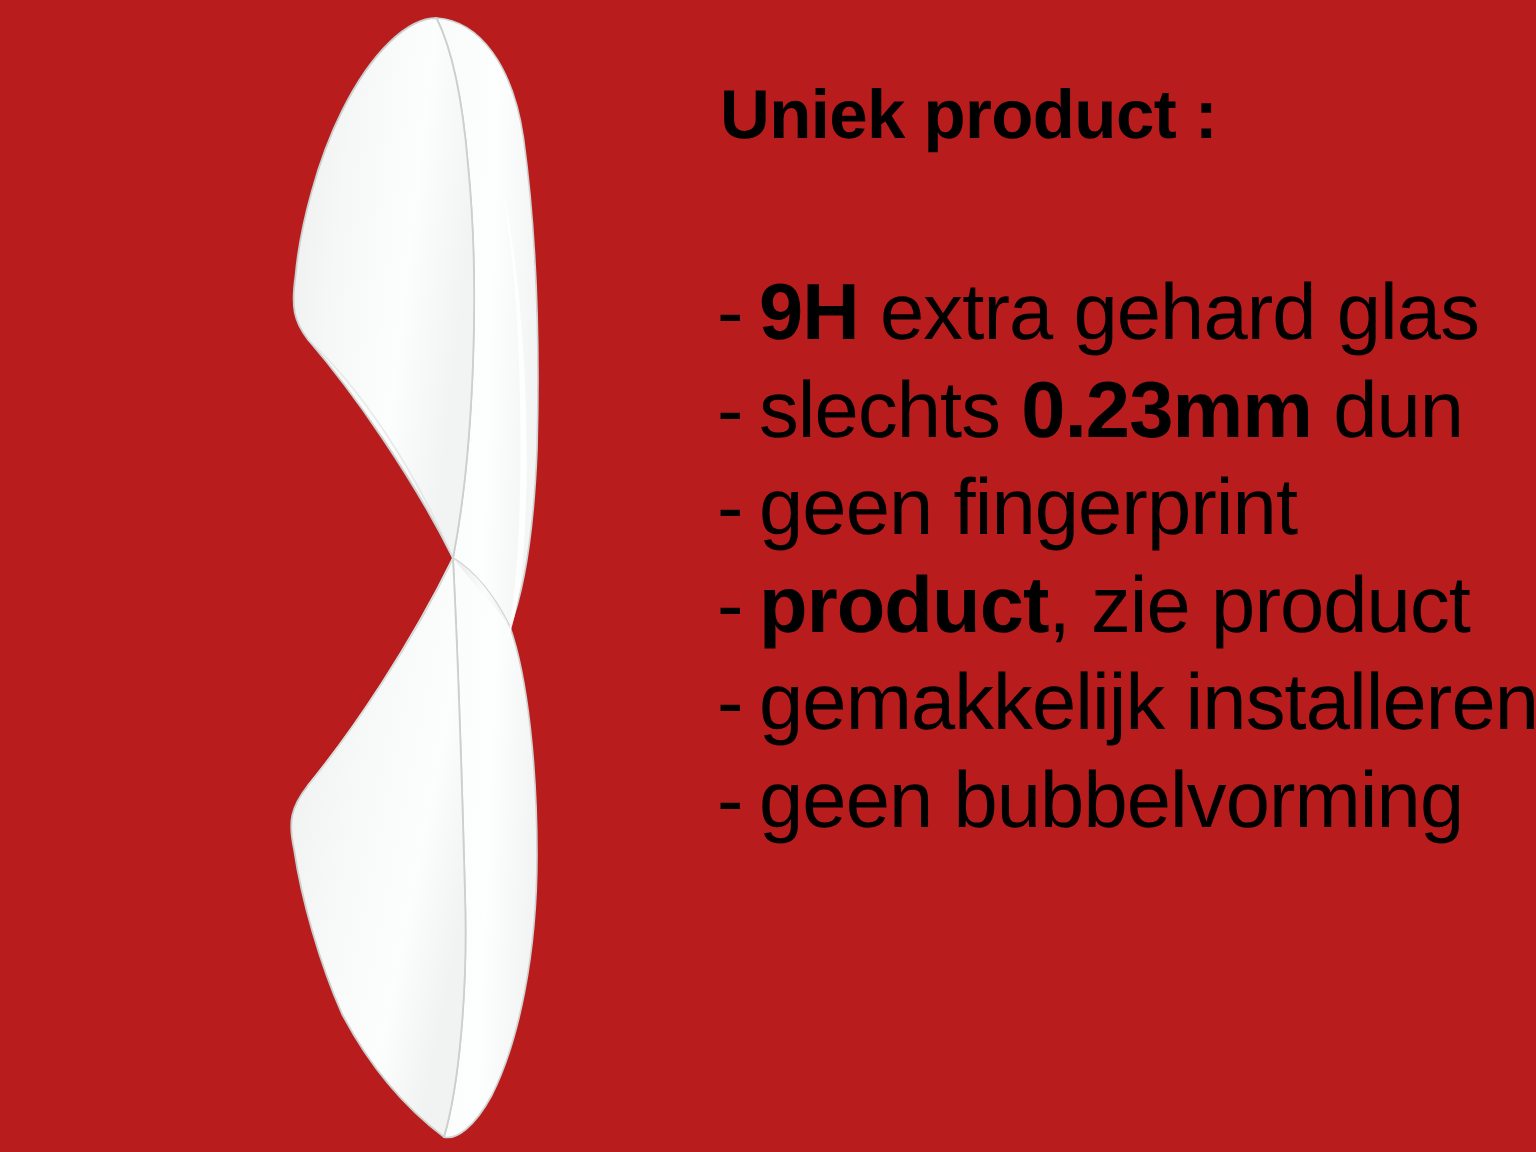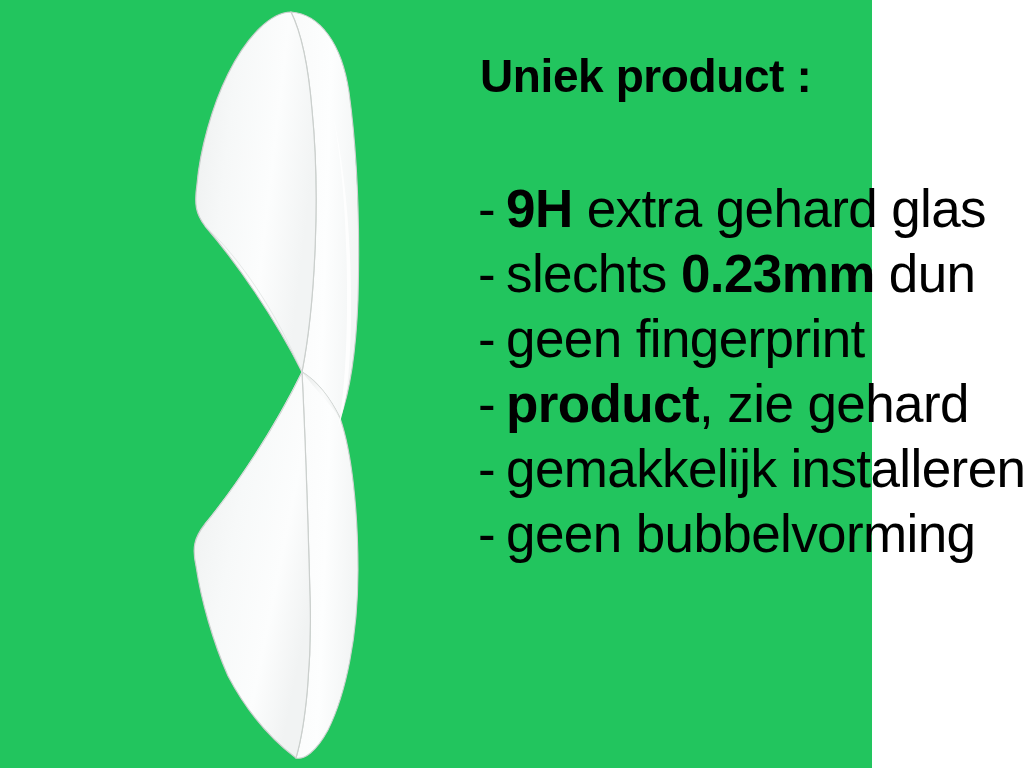--- a/index.html
+++ b/index.html
@@ -10,23 +10,23 @@
   }
   body {
     width: 1024px;
     height: 768px;
     overflow: hidden;
     font-family: "Liberation Sans", sans-serif;
     color: #000000;
   }
   #stage {
     position: relative;
-    width: 872px;
-    height: 768px;
-    background: #22c55e;
+    width: 1024px;
+    height: 768px;
+    background: #b91c1c;
   }
 
   
   #product-figure {
     position: absolute;
     left: 0px;
     top: 0px;
     width: 460px;
     height: 768px;
   }
@@ -178,21 +178,21 @@
 
       <li>
         <span class="bullet-dash">-</span><span class="feature-text"><span>slechts </span><b>0.23mm</b><span> dun</span></span>
       </li>
 
       <li>
         <span class="bullet-dash">-</span><span class="feature-text"><span>geen fingerprint</span></span>
       </li>
 
       <li>
-        <span class="bullet-dash">-</span><span class="feature-text"><b>product</b><span>, zie gehard</span></span>
+        <span class="bullet-dash">-</span><span class="feature-text"><b>product</b><span>, zie product</span></span>
       </li>
 
       <li>
         <span class="bullet-dash">-</span><span class="feature-text"><span>gemakkelijk installeren</span></span>
       </li>
 
       <li>
         <span class="bullet-dash">-</span><span class="feature-text"><span>geen bubbelvorming</span></span>
       </li>
 

